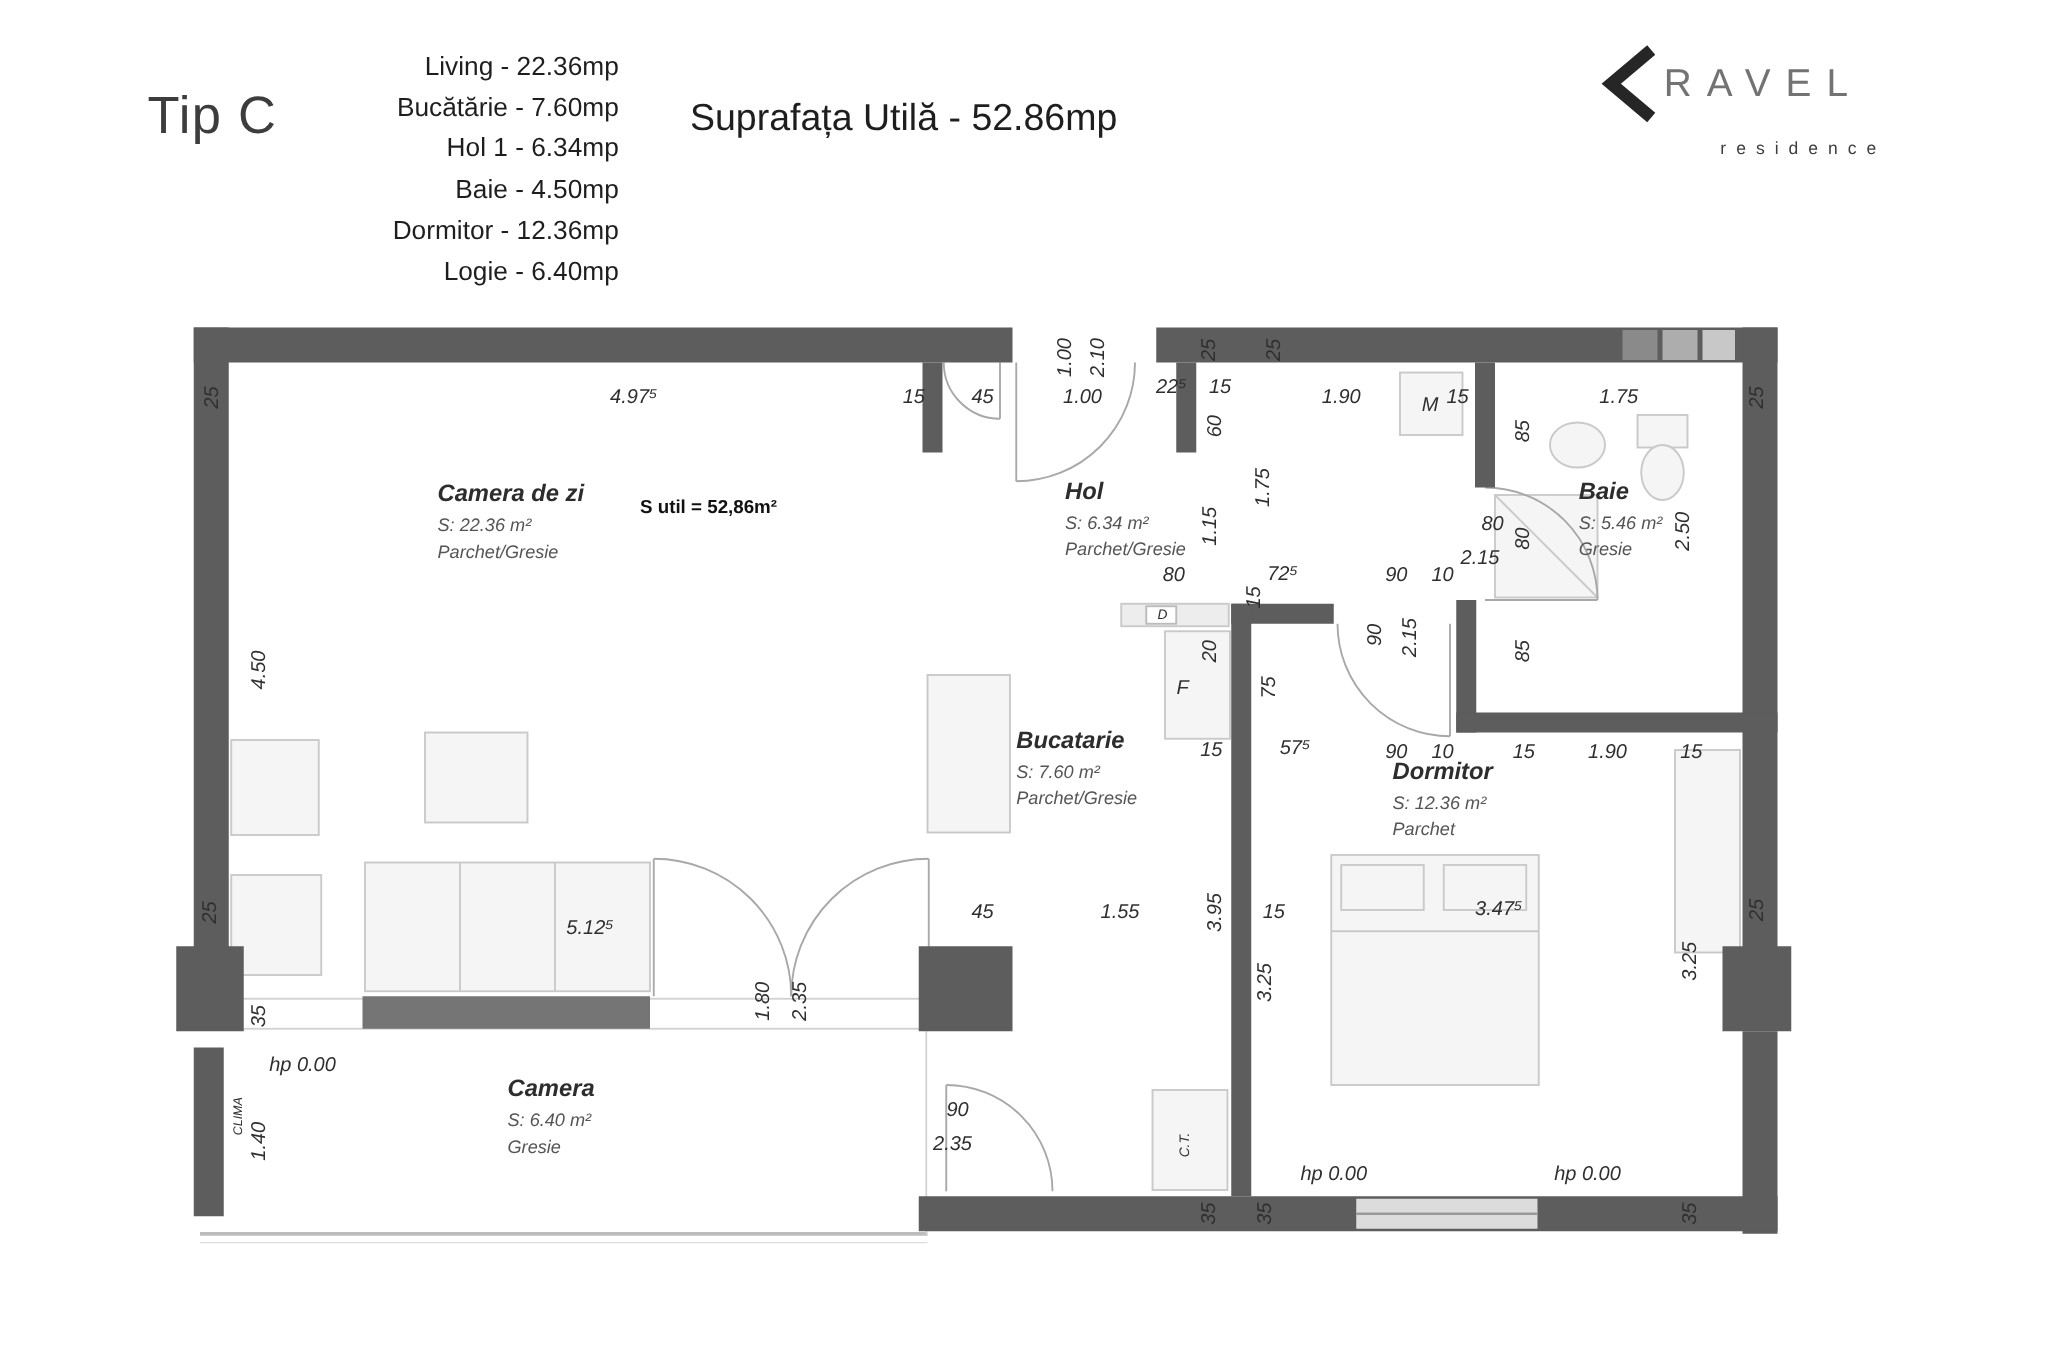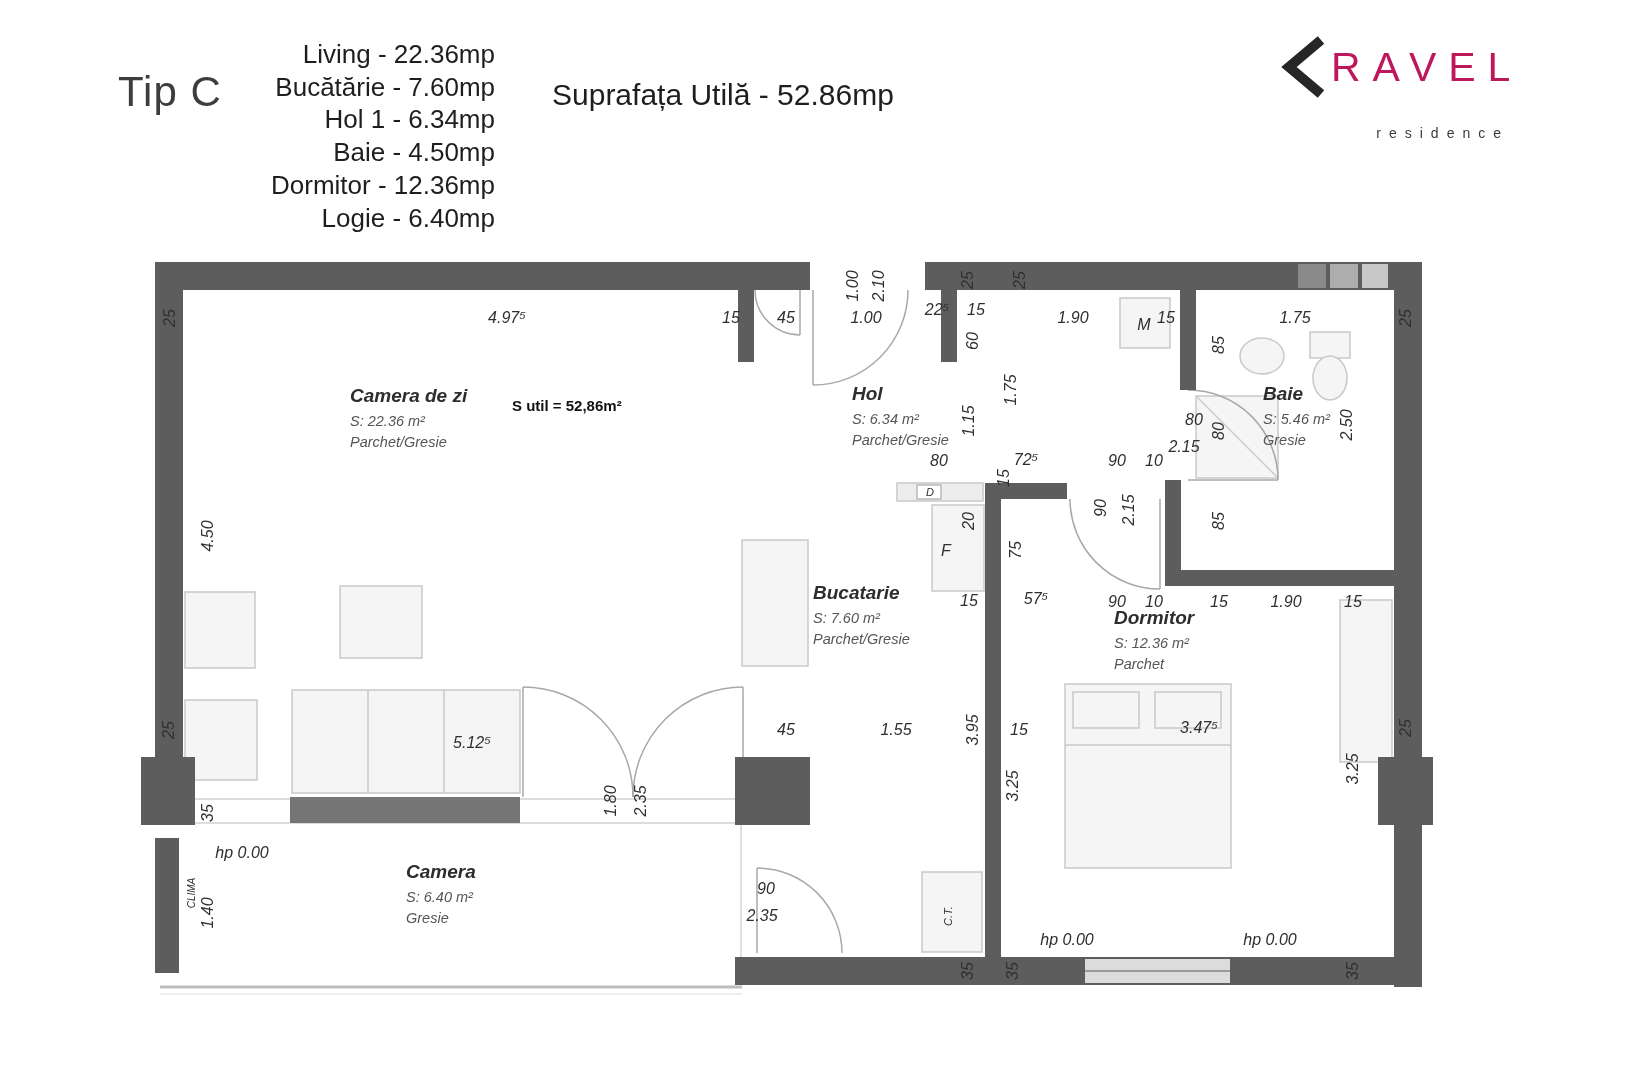--- a/index.html
+++ b/index.html
@@ -3,29 +3,29 @@
 <meta charset="utf-8">
 <style>
   html,body{margin:0;padding:0;background:#fff;}
   body{width:1637px;height:1080px;position:relative;overflow:hidden;
        font-family:"Liberation Sans",sans-serif;color:#222;}
   .page{position:absolute;inset:0;}
 
   
   .type-label{position:absolute;left:118px;top:68px;font-size:42px;color:#3d3d3d;letter-spacing:1px;}
   .room-list{position:absolute;left:240px;top:38px;width:255px;margin:0;padding:0;list-style:none;
-             text-align:right;font-size:26px;line-height:32.7px;color:#1e1e1e;}
+             text-align:right;font-size:21px;line-height:32.7px;color:#1e1e1e;}
   .total-area{position:absolute;left:552px;top:78px;font-size:30px;color:#1e1e1e;}
 
   .logo{position:absolute;left:1281px;top:36px;width:232px;}
   .logo-row{display:flex;align-items:center;}
   .logo-row svg{flex:0 0 auto;}
-  .logo-brand{flex:1;font-size:41px;letter-spacing:12px;color:#be185d;font-weight:500;
+  .logo-brand{flex:1;font-size:31px;letter-spacing:12px;color:#737373;font-weight:500;
               padding-left:6px;white-space:nowrap;}
-  .logo-sub{margin-top:27px;text-align:right;font-size:14px;letter-spacing:8px;color:#3c3c3c;padding-right:4px;}
+  .logo-sub{margin-top:12px;text-align:right;font-size:14px;letter-spacing:8px;color:#3c3c3c;padding-right:4px;}
 
   
   .plan-svg{position:absolute;left:0;top:0;width:1637px;height:1080px;}
   #plan-labels{position:absolute;inset:0;pointer-events:none;}
   .dim{position:absolute;white-space:nowrap;font-style:italic;font-size:16px;color:#2f2f2f;}
   .room-label{position:absolute;white-space:nowrap;}
   .room-name{font-style:italic;font-weight:bold;font-size:19px;color:#2d2d2d;margin-bottom:4px;}
   .room-sub{font-style:italic;font-size:14.5px;color:#555;line-height:21px;}
   .sutil{position:absolute;left:512px;top:397px;font-weight:bold;font-size:15px;color:#111;text-align:center;}
 </style>

